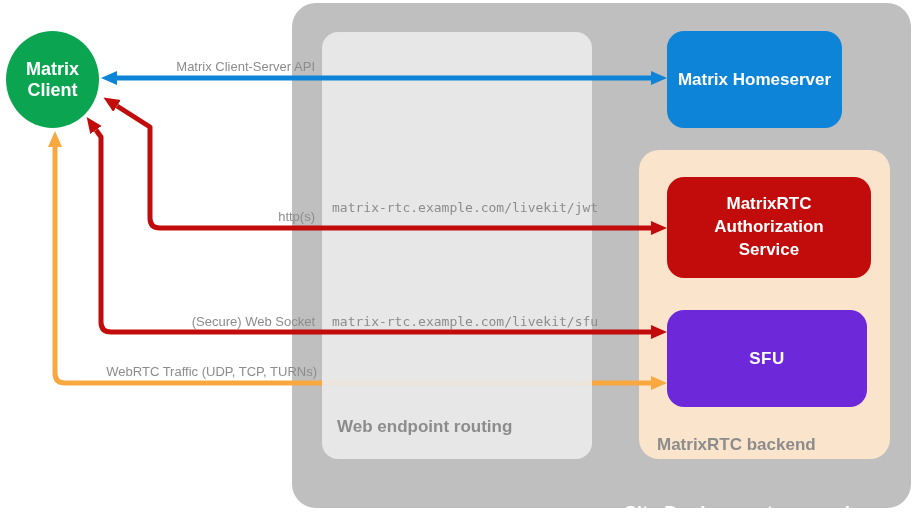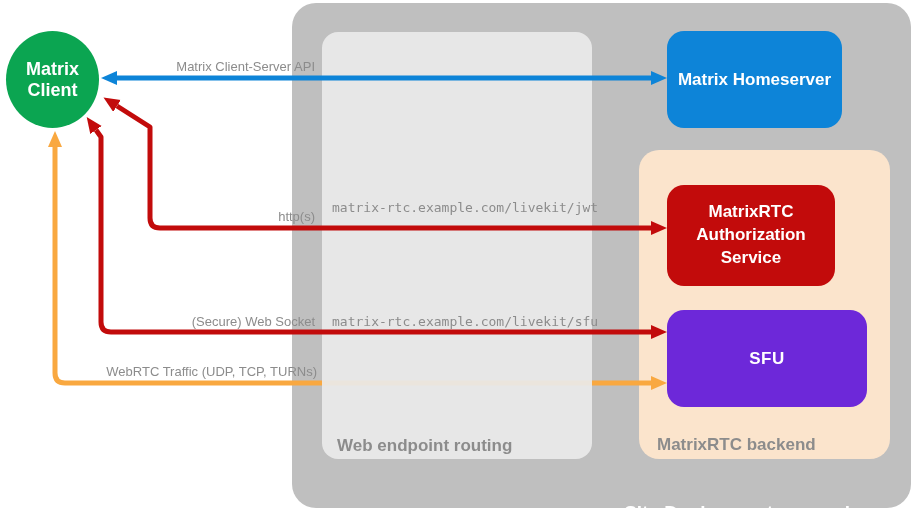--- a/index.html
+++ b/index.html
@@ -10,31 +10,31 @@
 
   
   .site-box{left:292px;top:3px;width:619px;height:505px;background:#bfbfbf;border-radius:24px;}
   .routing-box{left:322px;top:32px;width:270px;height:427px;background:rgba(233,233,233,0.93);border-radius:16px;}
   .backend-box{left:639px;top:150px;width:251px;height:309px;background:#fbe4cc;border-radius:20px;}
 
   
   .node{display:flex;align-items:center;justify-content:center;text-align:center;
         color:#ffffff;font-weight:bold;border-radius:17px;}
   .node-homeserver{left:667px;top:31px;width:175px;height:97px;background:#0d84d8;font-size:17px;}
-  .node-auth{left:667px;top:177px;width:168px;height:101px;background:#c20b0b;font-size:17px;line-height:1.35;margin-top:8px;}
+  .node-auth{left:667px;top:177px;width:204px;height:101px;background:#c20b0b;font-size:17px;line-height:1.35;}
   .node-auth .wrapbox{max-width:135px;}
   .node-sfu{left:667px;top:310px;width:200px;height:97px;background:#6d28d9;font-size:17px;letter-spacing:.5px;}
   .node-client{left:6px;top:31px;width:93px;height:97px;background:#0ba551;border-radius:50%;
                display:flex;align-items:center;justify-content:center;text-align:center;
                color:#fff;font-weight:bold;font-size:18px;line-height:1.15;}
   .node-client .wrapbox{max-width:62px;}
 
   
   .container-label{font-weight:bold;font-size:17px;color:#8c8c8c;}
-  .routing-label{left:337px;top:436px;}
+  .routing-label{left:337px;top:417px;}
   .backend-label{left:657px;top:435px;}
   .site-label{left:0;top:502px;width:905px;text-align:right;font-weight:bold;font-size:19px;color:#ffffff;}
 
   .conn-label{left:0;width:275px;text-align:right;font-size:13px;color:#8c8c8c;margin-left:40px;}
   .lbl-api{top:59px;}
   .lbl-http{top:209px;}
   .lbl-ws{top:314px;}
   .lbl-webrtc{top:364px;width:277px;}
 
   .endpoint{left:332px;font-family:"DejaVu Sans Mono",monospace;font-size:13px;color:#8c8c8c;}

